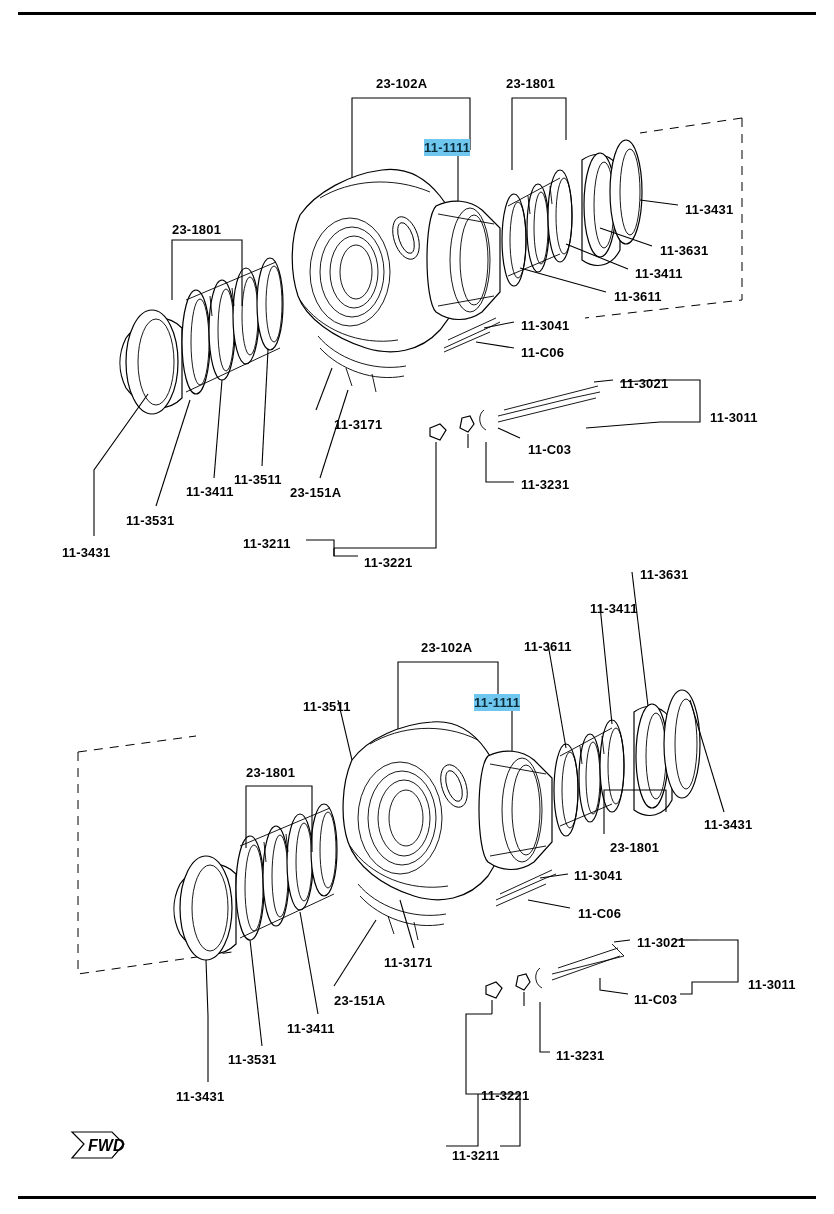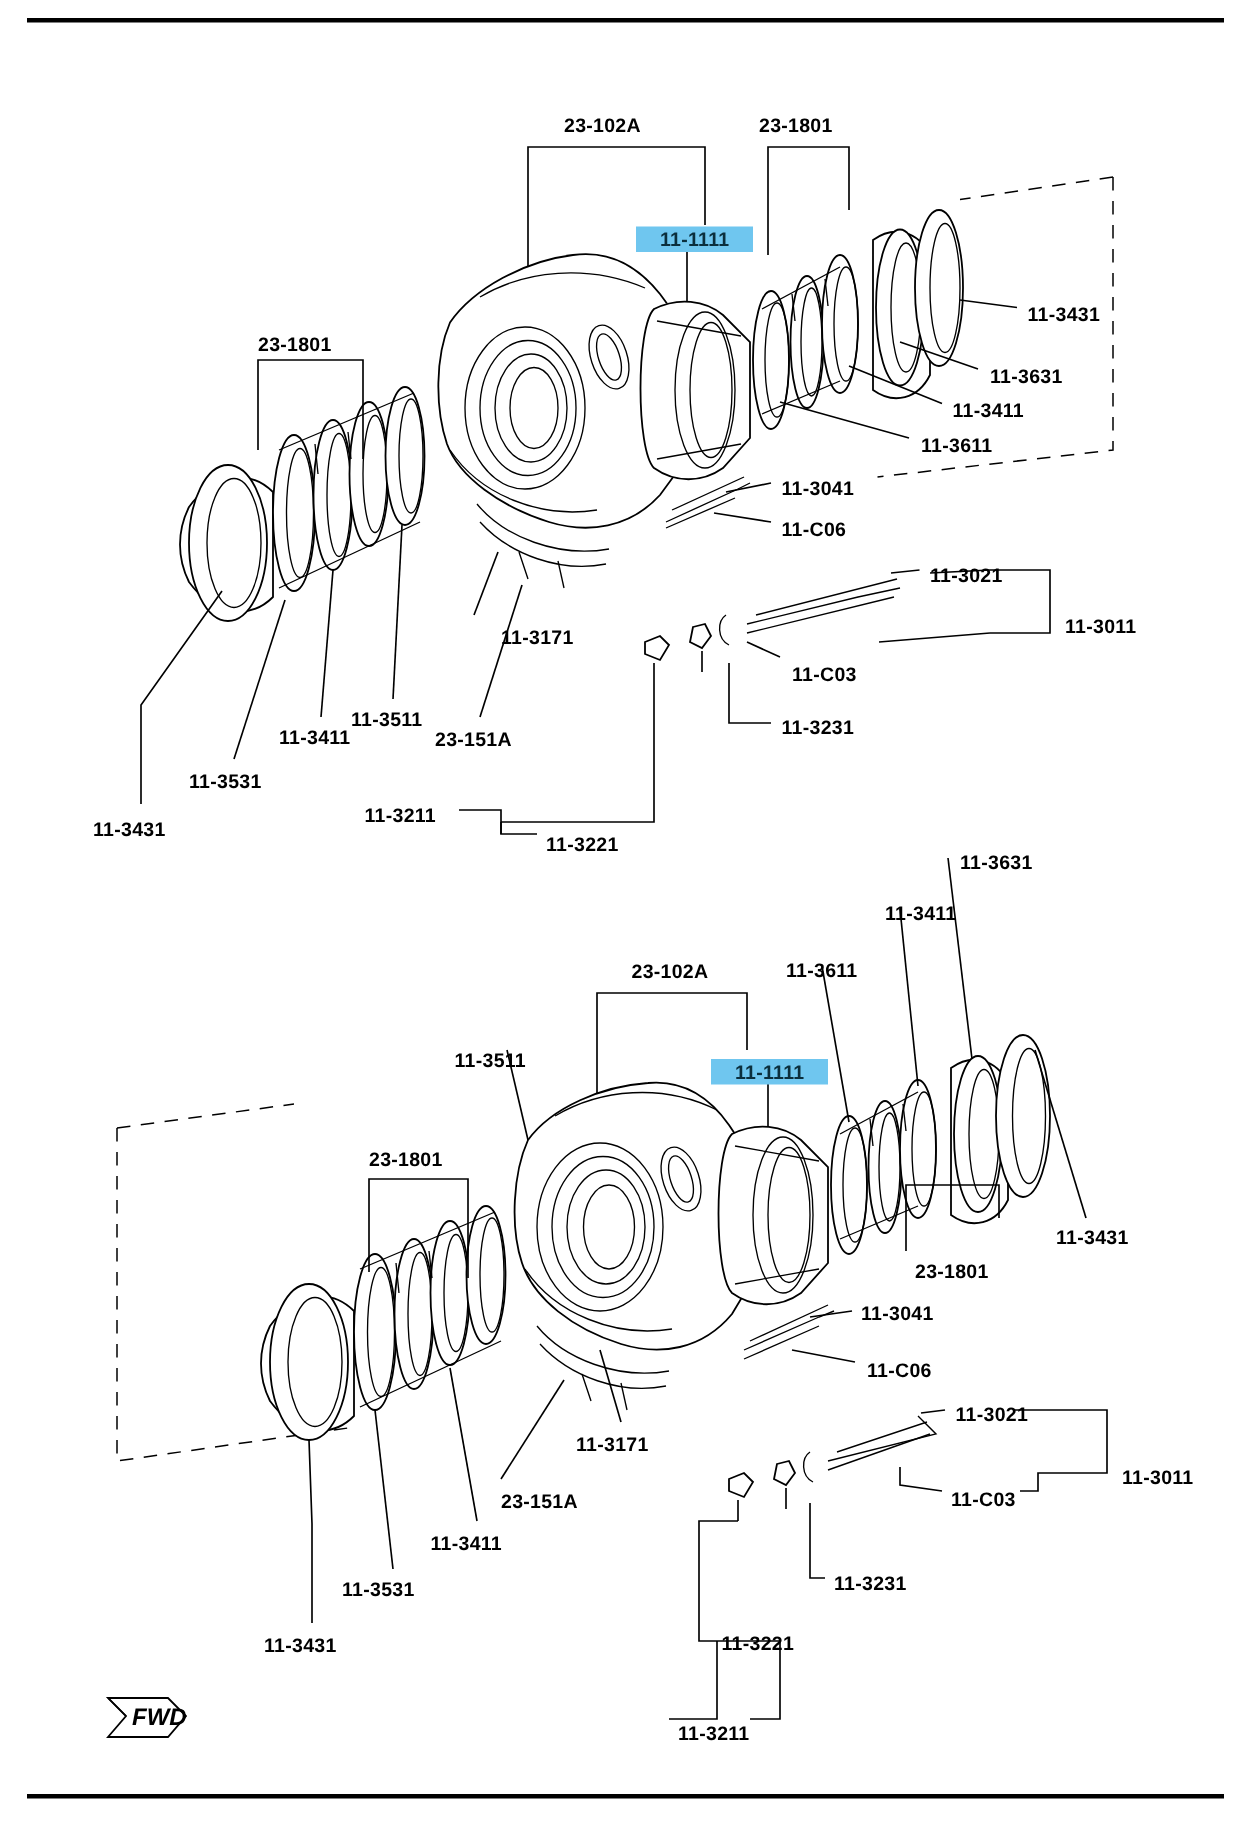--- a/index.html
+++ b/index.html
@@ -35,22 +35,21 @@
     font-family: "Liberation Sans", sans-serif;
     font-size: 13px;
     font-weight: bold;
     color: #000;
     white-space: nowrap;
     letter-spacing: 0.2px;
   }
   .label.highlight {
     background: #6fc6ef;
     color: #0b2f3d;
-    padding: 1px 16px;
-    margin-top: 12px;
+    padding: 1px 0;
   }
   .fwd-text {
     position: absolute;
     font-size: 16px;
     font-weight: bold;
     font-style: italic;
     color: #000;
     white-space: nowrap;
   }
   svg.art {

